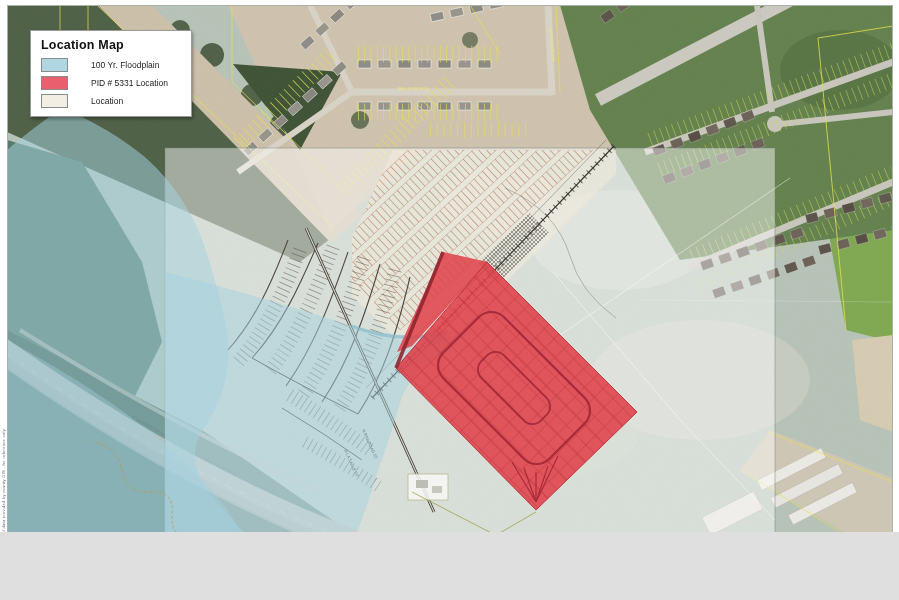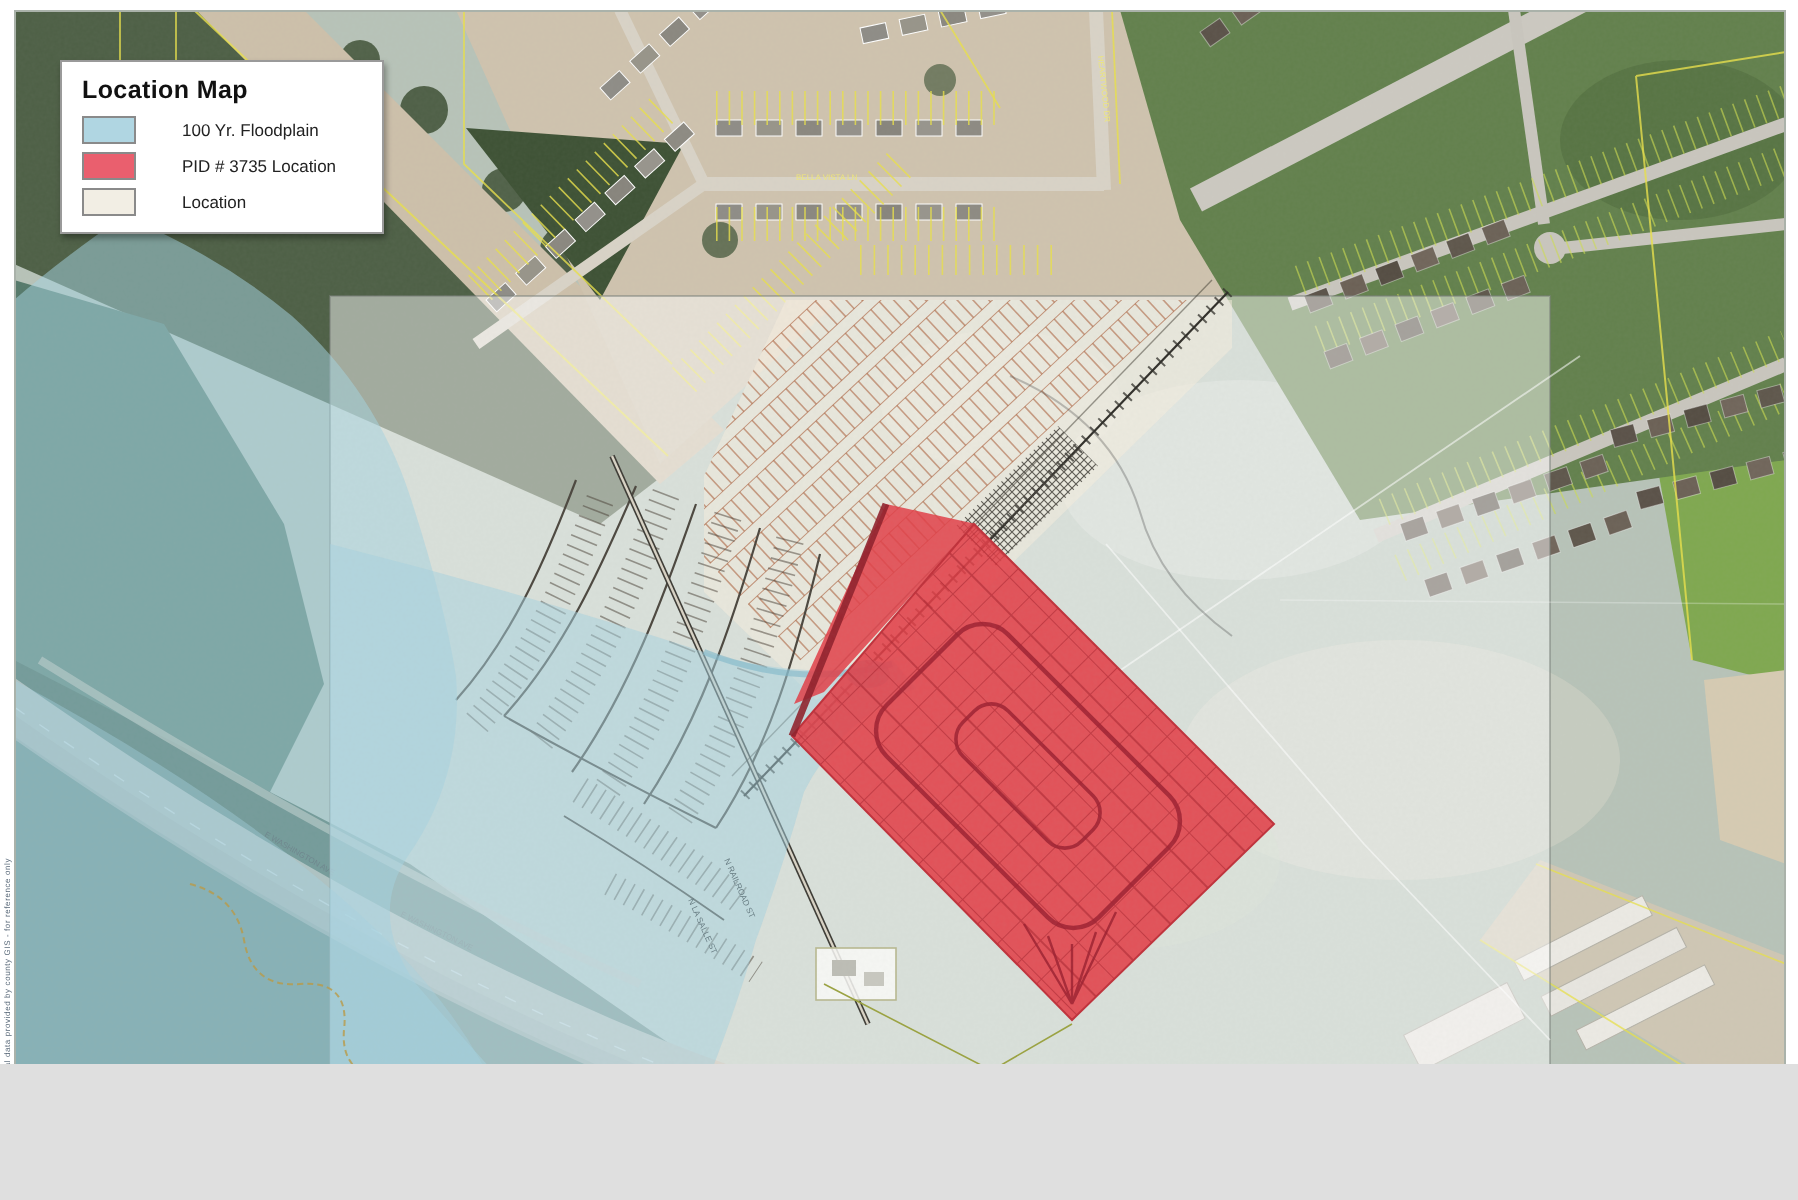--- a/index.html
+++ b/index.html
@@ -262,21 +262,21 @@
   </div>
 
   <div class="legend">
     <div class="legend-title">Location Map</div>
     <div class="legend-row">
       <span class="legend-swatch" style="background:#b0d6e2"></span>
       <span class="legend-label">100 Yr. Floodplain</span>
     </div>
     <div class="legend-row">
       <span class="legend-swatch" style="background:#ea5f6e"></span>
-      <span class="legend-label">PID # 3735 Location</span>
+      <span class="legend-label">PID # 5331 Location</span>
     </div>
     <div class="legend-row">
       <span class="legend-swatch" style="background:#f2eee4"></span>
       <span class="legend-label">Location</span>
     </div>
   </div>
 
   <div class="scalebar">1 inch = 158.77 feet</div>
   <div class="attr-left">Parcel, floodplain and aerial data provided by county GIS - for reference only</div>
   <div class="attr-right">Aerial imagery - county GIS 2023</div>

